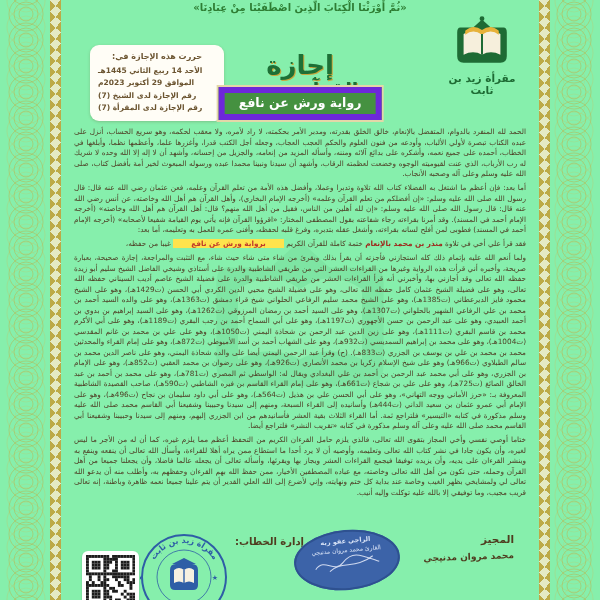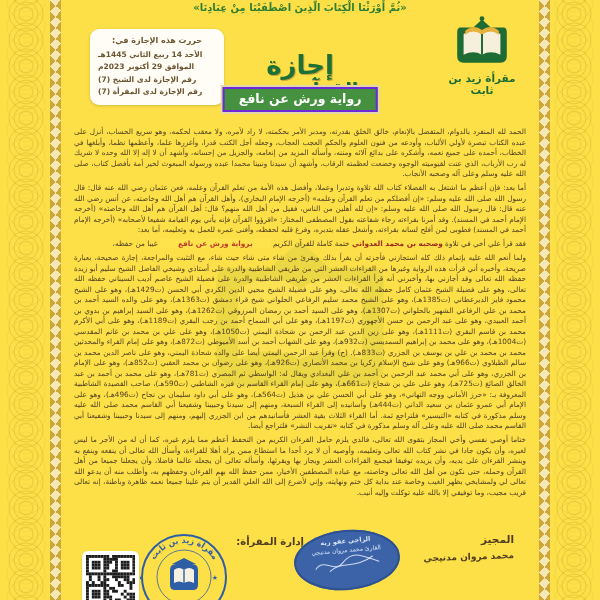--- a/index.html
+++ b/index.html
@@ -1,46 +1,46 @@
 <!DOCTYPE html>
 <html lang="ar" dir="rtl"><head>
 <meta charset="utf-8">
 <style>
   html,body{margin:0;padding:0;background:#e8e3d2;}
   #page{
     position:relative; width:600px; height:600px; overflow:hidden;
-    background:#fde047;
+    background:#86efac;
     font-family:"DejaVu Sans", sans-serif;
     direction:rtl;
   }
   
   .guilloche{position:absolute;top:0;bottom:0;width:40px;z-index:0;}
   .guilloche.left{left:6px;} .guilloche.right{right:6px;}
   .diamond-strip{
     position:absolute;top:0;bottom:0;width:11px;z-index:0;opacity:.85;
     background:repeating-conic-gradient(from 45deg,#c59e35 0% 25%,#f4e9c8 25% 50%);
     background-size:11px 11px;
   }
   .diamond-strip.left{left:50px;} .diamond-strip.right{right:50px;}
   
   .content{position:absolute;left:72px;right:72px;top:0;height:600px;z-index:1;}
   .wm{position:absolute;top:310px;left:50%;transform:translate(-50%,-50%);opacity:.07;z-index:0;}
   
   .verse{text-align:center;margin:2px 30px 0;font-size:10px;font-weight:700;color:#2e7d33;}
   .logo-box{position:absolute;top:13px;right:0;width:92px;text-align:center;}
   .logo-name{font-size:10.5px;font-weight:700;color:#1e6b34;margin-top:2px;letter-spacing:.3px;}
-  .info-box{position:absolute;top:29px;left:18px;width:118px;background:#fffdf6;border-radius:9px;
+  .info-box{position:absolute;top:45px;left:18px;width:118px;background:#fffdf6;border-radius:9px;
     padding:7px 8px 6px;box-shadow:0 1px 3px rgba(90,70,30,.25);color:#6b5430;}
   .info-title{font-size:8px;font-weight:700;text-align:center;margin-bottom:4px;}
   .info-line{font-size:7.5px;font-weight:700;text-align:left;line-height:1.65;}
   .callig{position:absolute;top:32px;left:50%;transform:translateX(-50%);text-align:center;color:#1d7036;white-space:nowrap;margin-top:20px;}
   .callig .l1{font-size:26px;font-weight:700;line-height:1.05;text-shadow:1px 1px 0 #caa43a;}
   .callig .l2{font-size:19px;font-weight:700;line-height:1.1;text-shadow:1px 1px 0 #caa43a;}
   .banner{position:absolute;top:87px;left:50%;transform:translateX(-50%);background:#459140;color:#fff;
-    font-size:12.5px;font-weight:700;padding:2px 14px 4px;border:2px solid #6d28d9;
+    font-size:12.5px;font-weight:700;padding:2px 14px 4px;border:6px solid #6d28d9;
     box-shadow:0 0 0 2px #e3d7a8;letter-spacing:1px;white-space:nowrap;}
   
   .bodytext{position:absolute;top:127px;left:2px;right:2px;text-align:justify;
     font-size:7.3px;line-height:10.5px;color:#4e3d24;z-index:1;}
   .bodytext p{margin:0 0 3.5px;}
   .hl-name{color:#9e2b1e;font-weight:700;}
   .hl-riwaya{background:#ffe34d;color:#c03a2a;font-weight:700;padding:0 18px;}
   
   .footer{position:absolute;left:0;right:0;top:528px;height:72px;z-index:2;}
   .mujeez{position:absolute;right:14px;top:5px;text-align:right;color:#4f3c1f;width:110px;}
@@ -353,33 +353,33 @@
     <div class="callig">
       <div class="l1">إجازة</div>
       <div class="l2">القرآن يزيده</div>
     </div>
 
     <div class="banner">رواية ورش عن نافع</div>
 
     <div class="bodytext">
       <p>الحمد لله المنفرد بالدوام، المتفضل بالإنعام، خالق الخلق بقدرته، ومدبر الأمر بحكمته، لا راد لأمره، ولا معقب لحكمه، وهو سريع الحساب، أنزل على عبده الكتاب تبصرة لأولي الألباب، وأودعه من فنون العلوم والحكم العجب العجاب، وجعله أجل الكتب قدرا، وأغزرها علما، وأعظمها نظما، وأبلغها في الخطاب، أحمده على جميع نعمه، وأشكره على بدائع آلائه ومننه، وأسأله المزيد من إنعامه، والجزيل من إحسانه، وأشهد أن لا إله إلا الله وحده لا شريك له رب الأرباب، الذي عنت لقيوميته الوجوه وخضعت لعظمته الرقاب، وأشهد أن سيدنا ونبينا محمدا عبده ورسوله المبعوث لخير أمة بأفضل كتاب، صلى الله عليه وسلم وعلى آله وصحبه الأنجاب.</p>
       <p>أما بعد: فإن أعظم ما اشتغل به الفضلاء كتاب الله تلاوة وتدبرا وعملا، وأفضل هذه الأمة من تعلم القرآن وعلمه، فعن عثمان رضي الله عنه قال: قال رسول الله صلى الله عليه وسلم: «إن أفضلكم من تعلم القرآن وعلمه» (أخرجه الإمام البخاري)، وأهل القرآن هم أهل الله وخاصته، عن أنس رضي الله عنه قال: قال رسول الله صلى الله عليه وسلم: «إن لله أهلين من الناس، فقيل من أهل الله منهم؟ قال: أهل القرآن هم أهل الله وخاصته» (أخرجه الإمام أحمد في المسند). وقد أمرنا بقراءته رجاء شفاعته بقول المصطفى المختار: «اقرؤوا القرآن فإنه يأتي يوم القيامة شفيعا لأصحابه» (أخرجه الإمام أحمد في المسند) فطوبى لمن أفلح لسانه بقراءته، وأشغل عقله بتدبره، وفرغ قلبه لحفظه، وأفنى عمره للعمل به وتعليمه، أما بعد:</p>
-      <p><span>فقد قرأ علي أخي في تلاوة </span><span class="hl-name">وصحبه بن محمد العدواني</span><span> ختمة كاملة للقرآن الكريم </span><span class="hl-riwaya">برواية ورش عن نافع</span><span> غيبا من حفظه،</span></p>
+      <p><span>فقد قرأ علي أخي في تلاوة </span><span class="hl-name">منذر بن محمد بالإنعام</span><span> ختمة كاملة للقرآن الكريم </span><span class="hl-riwaya">برواية ورش عن نافع</span><span> غيبا من حفظه،</span></p>
       <p>ولما أنعم الله عليه بإتمام ذلك كله استجازني فأجزته أن يقرأ بذلك ويقرئ من شاء متى شاء حيث شاء، مع التثبت والمراجعة، إجازة صحيحة، بعبارة صريحة، وأخبره أني قرأت هذه الرواية وغيرها من القراءات العشر التي من طريقي الشاطبية والدرة على أستاذي وشيخي الفاضل الشيخ سليم أبو زيدة حفظه الله تعالى وقد أجازني بها، وأخبرني أنه قرأ القراءات العشر من طريقي الشاطبية والدرة على فضيلة الشيخ عاصم أديب السيناني حفظه الله تعالى، وهو على فضيلة الشيخ عثمان كامل حفظه الله تعالى، وهو على فضيلة الشيخ محيي الدين الكردي أبي الحسن (ت1429هـ)، وهو على الشيخ محمود فايز الديرعطاني (ت1385هـ)، وهو على الشيخ محمد سليم الرفاعي الحلواني شيخ قراء دمشق (ت1363هـ)، وهو على والده السيد أحمد بن محمد بن علي الرفاعي الشهير بالحلواني (ت1307هـ)، وهو على السيد أحمد بن رمضان المرزوقي (ت1262هـ)، وهو على السيد إبراهيم بن بدوي بن أحمد العبيدي، وهو على عبد الرحمن بن حسن الأجهوري (ت1197هـ)، وهو على أبي السماح أحمد بن رجب البقري (ت1189هـ)، وهو على أبي الأكرم محمد بن قاسم البقري (ت1111هـ)، وهو على زين الدين عبد الرحمن بن شحاذة اليمني (ت1050هـ)، وهو على علي بن محمد بن غانم المقدسي (ت1004هـ)، وهو على محمد بن إبراهيم السمديسي (ت932هـ)، وهو على الشهاب أحمد بن أسد الأميوطي (ت872هـ)، وهو على إمام القراء والمحدثين محمد بن محمد بن علي بن يوسف بن الجزري (ت833هـ). (ح) وقرأ عبد الرحمن اليمني أيضا على والده شحاذة اليمني، وهو على ناصر الدين محمد بن سالم الطبلاوي (ت966هـ) وهو على شيخ الإسلام زكريا بن محمد الأنصاري (ت926هـ)، وهو على رضوان بن محمد العقبي (ت852هـ)، وهو على الإمام بن الجزري، وهو على أبي محمد عبد الرحمن بن أحمد بن علي البغدادي ويقال له: الواسطي ثم المصري (ت781هـ)، وهو على محمد بن أحمد بن عبد الخالق الصائغ (ت725هـ)، وهو على علي بن شجاع (ت661هـ)، وهو على إمام القراء القاسم بن فيره الشاطبي (ت590هـ)، صاحب القصيدة الشاطبية المعروفة بـ: «حرز الأماني ووجه التهاني»، وهو على أبي الحسن علي بن هذيل (ت564هـ)، وهو على أبي داود سليمان بن نجاح (ت496هـ)، وهو على الإمام أبي عمرو عثمان بن سعيد الداني (ت444هـ) وأسانيده إلى القراء السبعة، ومنهم إلى سيدنا وحبيبنا وشفيعنا أبي القاسم محمد صلى الله عليه وسلم مذكورة في كتابه «التيسير» فلتراجع ثمة. أما القراء الثلاث بقية العشر فأسانيدهم من ابن الجزري إليهم، ومنهم إلى سيدنا وحبيبنا وشفيعنا أبي القاسم محمد صلى الله عليه وعلى آله وسلم مذكورة في كتابه «تقريب النشر» فلتراجع أيضا.</p>
       <p>ختاما أوصي نفسي وأخي المجاز بتقوى الله تعالى، فالذي يلزم حامل القرءان الكريم من التحفظ أعظم مما يلزم غيره، كما أن له من الأجر ما ليس لغيره، وأن يكون جادا في نشر كتاب الله تعالى وتعليمه، وأوصيه أن لا يرد أحدا ما استطاع ممن يراه أهلا للقراءة، وأسأل الله تعالى أن ينفعه وينفع به وينشر القرءان على يديه، وأن يزيده توفيقا فيجمع القراءات العشر ويجاز بها ويقرئها، وأسأله تعالى أن يجعله عالما فاضلا، وأن يجعلنا جميعا من أهل القرآن وحمله، حتى نكون من أهل الله تعالى وخاصته، مع عباده المصطفين الأخيار، ممن حفظ الله بهم القرءان وحفظهم به، وأطلب منه أن يدعو الله تعالى لي ولمشايخي بظهر الغيب وخاصة عند بداية كل ختم ونهايته، وإني لأضرع إلى الله العلي القدير أن يتم علينا جميعا نعمه ظاهرة وباطنة، إنه تعالى قريب مجيب، وما توفيقي إلا بالله عليه توكلت وإليه أنيب.</p>
     </div>
 
     <div class="footer">
 
       <div class="mujeez">
         <div class="mujeez-label">المجيز</div>
         <div class="mujeez-name">محمد مروان مدنيجي</div>
       </div>
 
-      <div class="idara">إدارة المقرأة:</div>
+      <div class="idara">إدارة الخطاب:</div>
 
       <div class="oval-stamp">
         <div class="oval-l1">الراجي عفو ربه</div>
         <div class="oval-l2">القارئ محمد مروان مدنيجي</div>
         <span>
           <svg width="72" height="20" viewBox="0 0 72 20">
             <path d="M4 14 C 14 2, 22 20, 32 9 S 50 3, 68 11 M 18 17 C 30 7, 44 17, 62 5" stroke="#cfd9ef" fill="none" stroke-width="1"></path>
           </svg>
         </span>
       </div>

